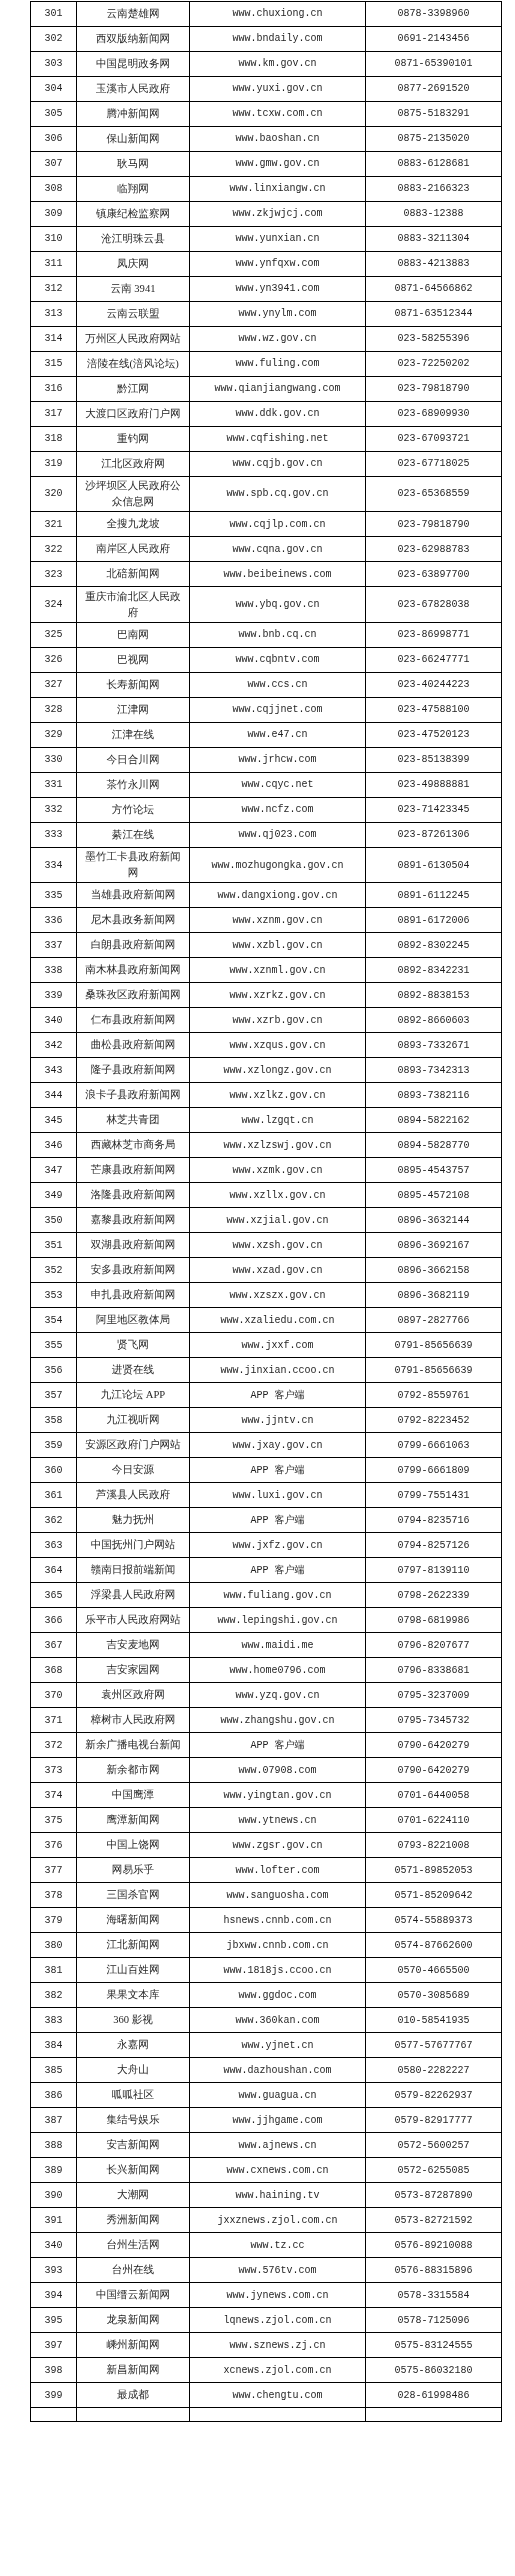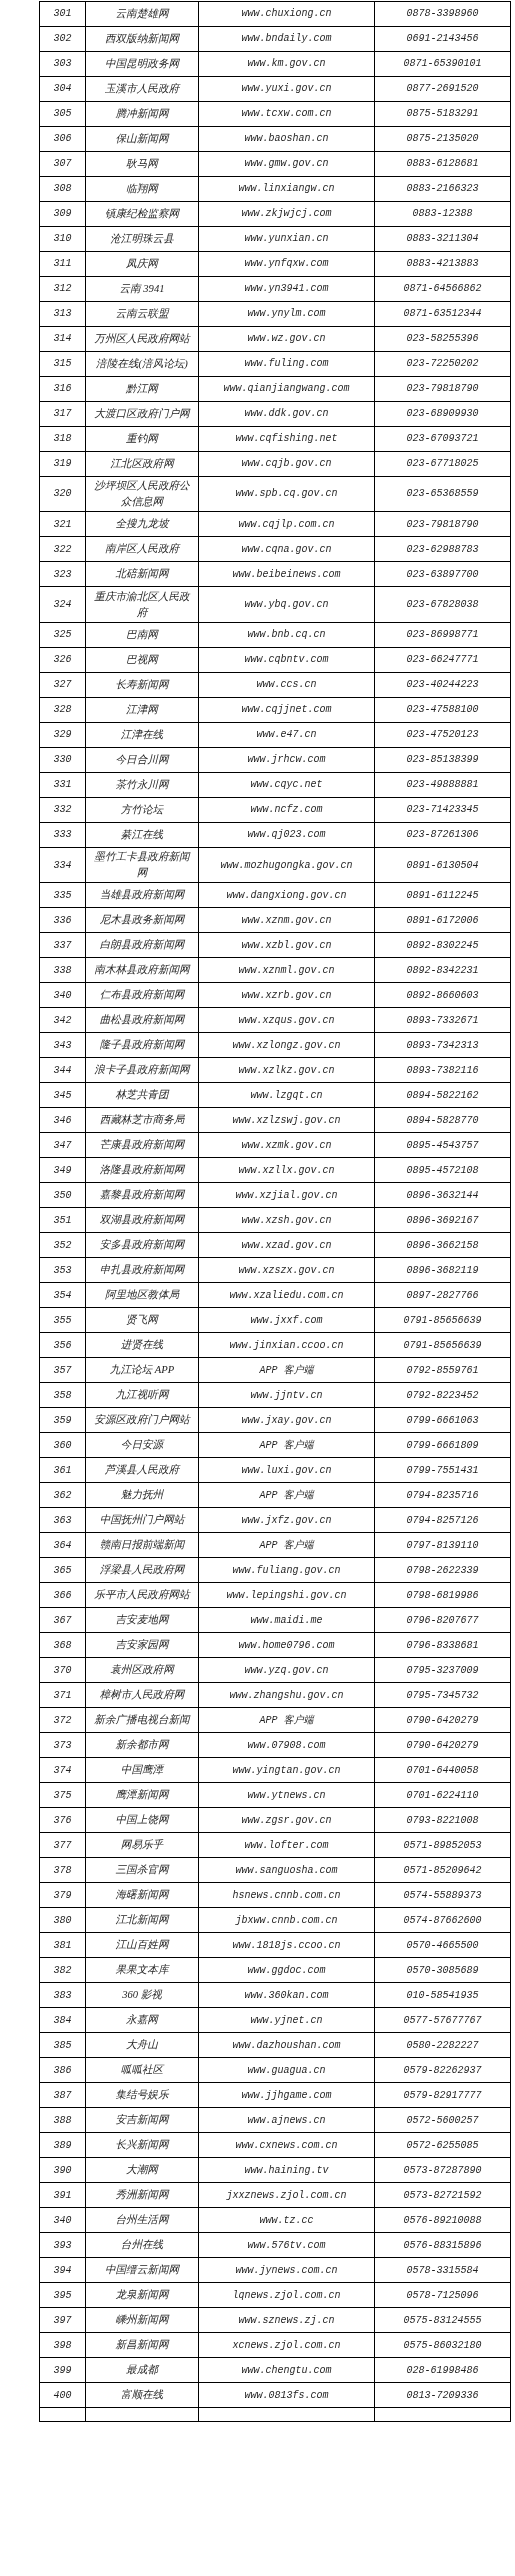--- a/index.html
+++ b/index.html
@@ -6,27 +6,26 @@
   .page {
     position: relative;
     width: 515px;
     height: 2576px;
     background: #ffffff;
     overflow: hidden;
     font-family: "Liberation Serif", "DejaVu Serif", serif;
   }
   table.report {
     position: absolute;
-    left: 39px;
+    left: 30px;
     top: 0.7px;
     width: 471px;
     border-collapse: collapse;
     table-layout: fixed;
     border: 1.3px solid #000000;
-    font-style: italic;
   }
   table.report td {
     border: 0.7px solid #000000;
     border-left-width: 1.3px;
     border-right-width: 1.3px;
     box-sizing: border-box;
     height: 25px;
     text-align: center;
     vertical-align: middle;
     color: #1f1f1f;
@@ -320,20 +319,26 @@
     <td class="c-phone">0892-8302245</td>
   </tr>
 
   <tr>
     <td class="c-no">338</td>
     <td class="c-name">南木林县政府新闻网</td>
     <td class="c-url">www.xznml.gov.cn</td>
     <td class="c-phone">0892-8342231</td>
   </tr>
 
+  <tr>
+    <td class="c-no">339</td>
+    <td class="c-name">桑珠孜区政府新闻网</td>
+    <td class="c-url">www.xzrkz.gov.cn</td>
+    <td class="c-phone">0892-8838153</td>
+  </tr>
 
   <tr>
     <td class="c-no">340</td>
     <td class="c-name">仁布县政府新闻网</td>
     <td class="c-url">www.xzrb.gov.cn</td>
     <td class="c-phone">0892-8660603</td>
   </tr>
 
 
   <tr>
@@ -717,26 +722,20 @@
     <td class="c-phone">0575-86032180</td>
   </tr>
 
   <tr>
     <td class="c-no">399</td>
     <td class="c-name">最成都</td>
     <td class="c-url">www.chengtu.com</td>
     <td class="c-phone">028-61998486</td>
   </tr>
 
-  <tr>
-    <td class="c-no">400</td>
-    <td class="c-name">富顺在线</td>
-    <td class="c-url">www.0813fs.com</td>
-    <td class="c-phone">0813-7209336</td>
-  </tr>
 <tr class="sliver">
           <td></td>
           <td></td>
           <td></td>
           <td></td>
         </tr>
       </tbody>
   </table>
 </div>
 

